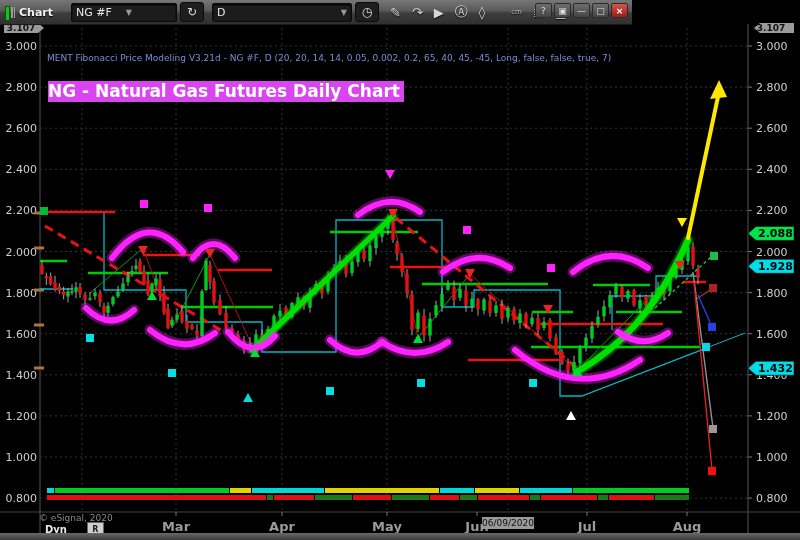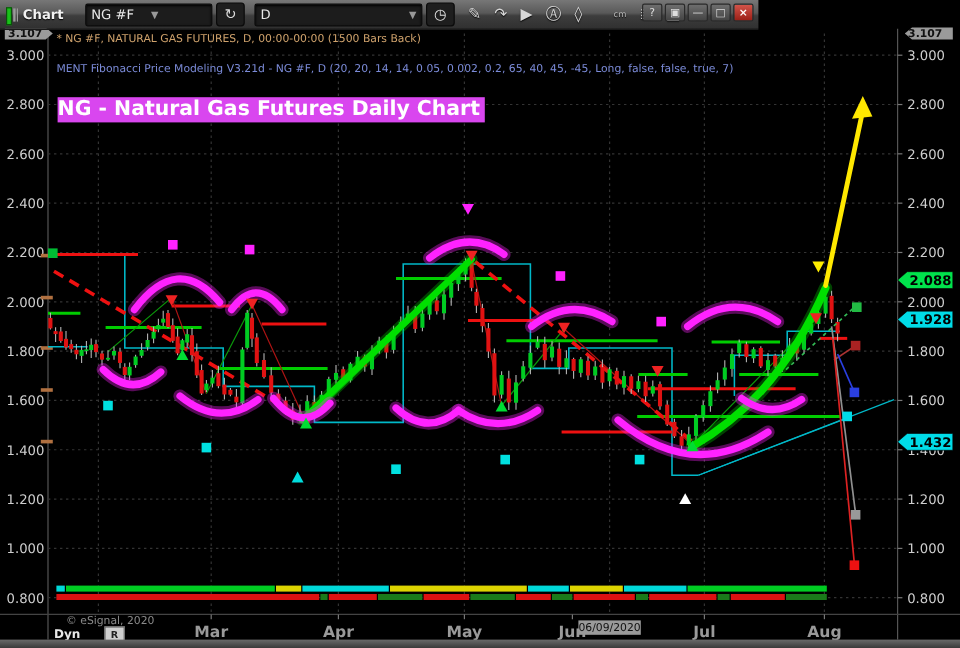--- a/index.html
+++ b/index.html
@@ -26,21 +26,21 @@
   #win-controls{position:absolute;right:4px;top:3px;display:flex;gap:2px;}
   .win-btn{width:15px;height:13px;font-size:9px;color:#ddd;background:linear-gradient(#6e6e6e,#444);
     border:1px solid #2a2a2a;border-radius:2px;display:flex;align-items:center;justify-content:center;}
   .win-btn.close{background:linear-gradient(#d2544a,#9c1f16);color:#fff;font-weight:bold;}
   
   .ovl{position:absolute;z-index:4;white-space:nowrap;}
   #info1{left:47px;top:28px;font-size:9px;color:#cfa26c;}
   #info2{left:47px;top:53px;font-size:9px;color:#7b8bd8;}
   #website{left:48px;top:58px;font-size:17px;font-weight:bold;font-style:italic;color:#1d4fe8;}
   #charttitle{left:48px;top:81px;font-size:17px;font-weight:bold;color:#fff;background:#d946ef;padding:0 4px 1px 0;}
-  #copyright{left:55px;top:513px;font-size:9px;color:#8a8a8a;z-index:4;}
+  #copyright{left:39px;top:513px;font-size:9px;color:#8a8a8a;z-index:4;}
   #dyn{left:45px;top:522px;font-size:10px;font-weight:bold;color:#e8e8e8;display:flex;align-items:center;gap:20px;}
   #dyn .dynicon{width:15px;height:12px;background:#cfcfcf;border:1px solid #666;color:#222;
     font-size:8px;display:flex;align-items:center;justify-content:center;}
   #bottomedge{position:absolute;left:0;top:533px;width:800px;height:7px;z-index:4;
     background:linear-gradient(#6a6a6a,#3a3a3a);}
   svg{position:absolute;left:0;top:0;z-index:2;}
 </style>
 </head>
 <body>
 
@@ -569,21 +569,20 @@
       </div>
     <div id="win-controls">
         <span class="win-btn">?</span>
         <span class="win-btn">▣</span>
         <span class="win-btn">—</span>
         <span class="win-btn">□</span>
         <span class="win-btn close">×</span>
       </div>
   </div>
 
-  <div class="ovl" id="info1">* NG #F, NATURAL GAS FUTURES, D, 00:00-00:00 (1500 Bars Back)</div>
   <div class="ovl" id="info2">MENT Fibonacci Price Modeling V3.21d - NG #F, D (20, 20, 14, 14, 0.05, 0.002, 0.2, 65, 40, 45, -45, Long, false, false, true, 7)</div>
   <div class="ovl" id="charttitle">NG - Natural Gas Futures Daily Chart</div>
   <div class="ovl" id="copyright">© eSignal, 2020</div>
   <div class="ovl" id="dyn">
     <span>Dyn</span>
     <span class="dynicon">R</span>
   </div>
   <div id="bottomedge"></div>
 </div>
 

